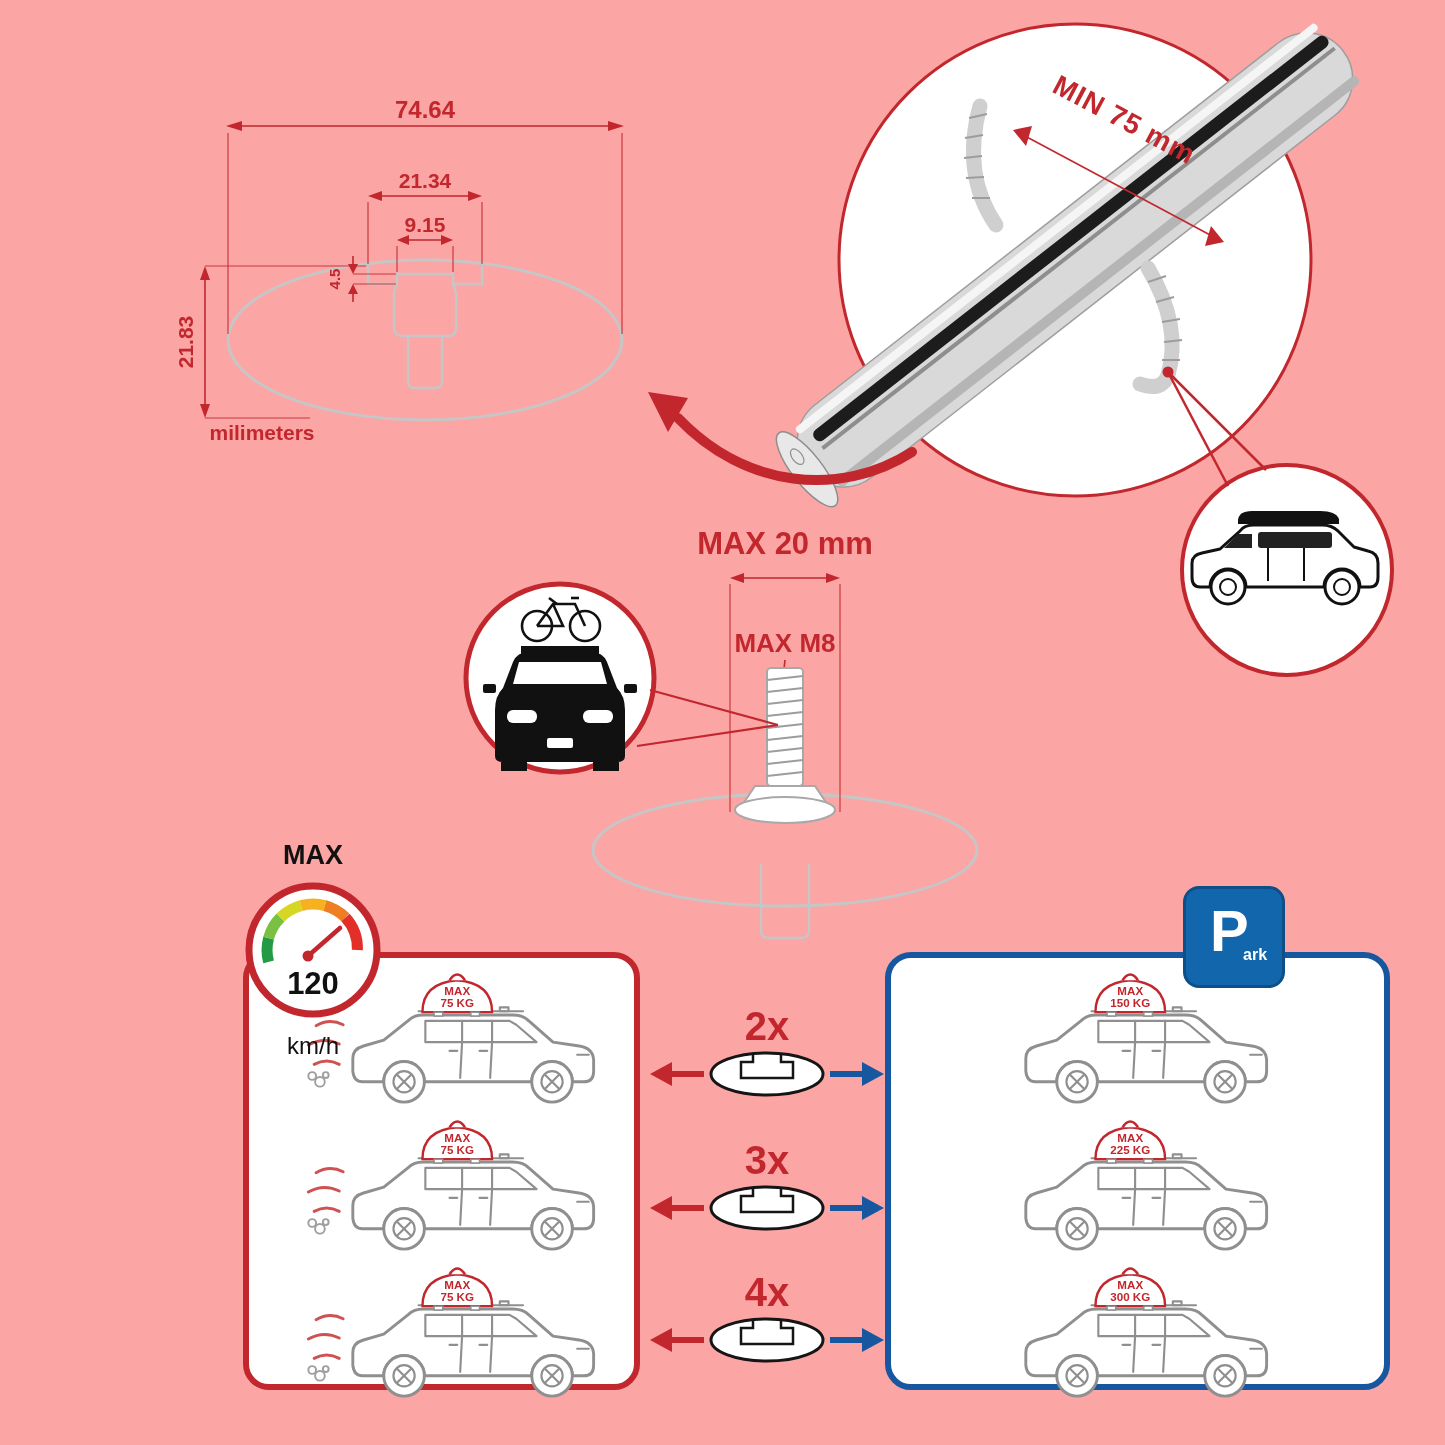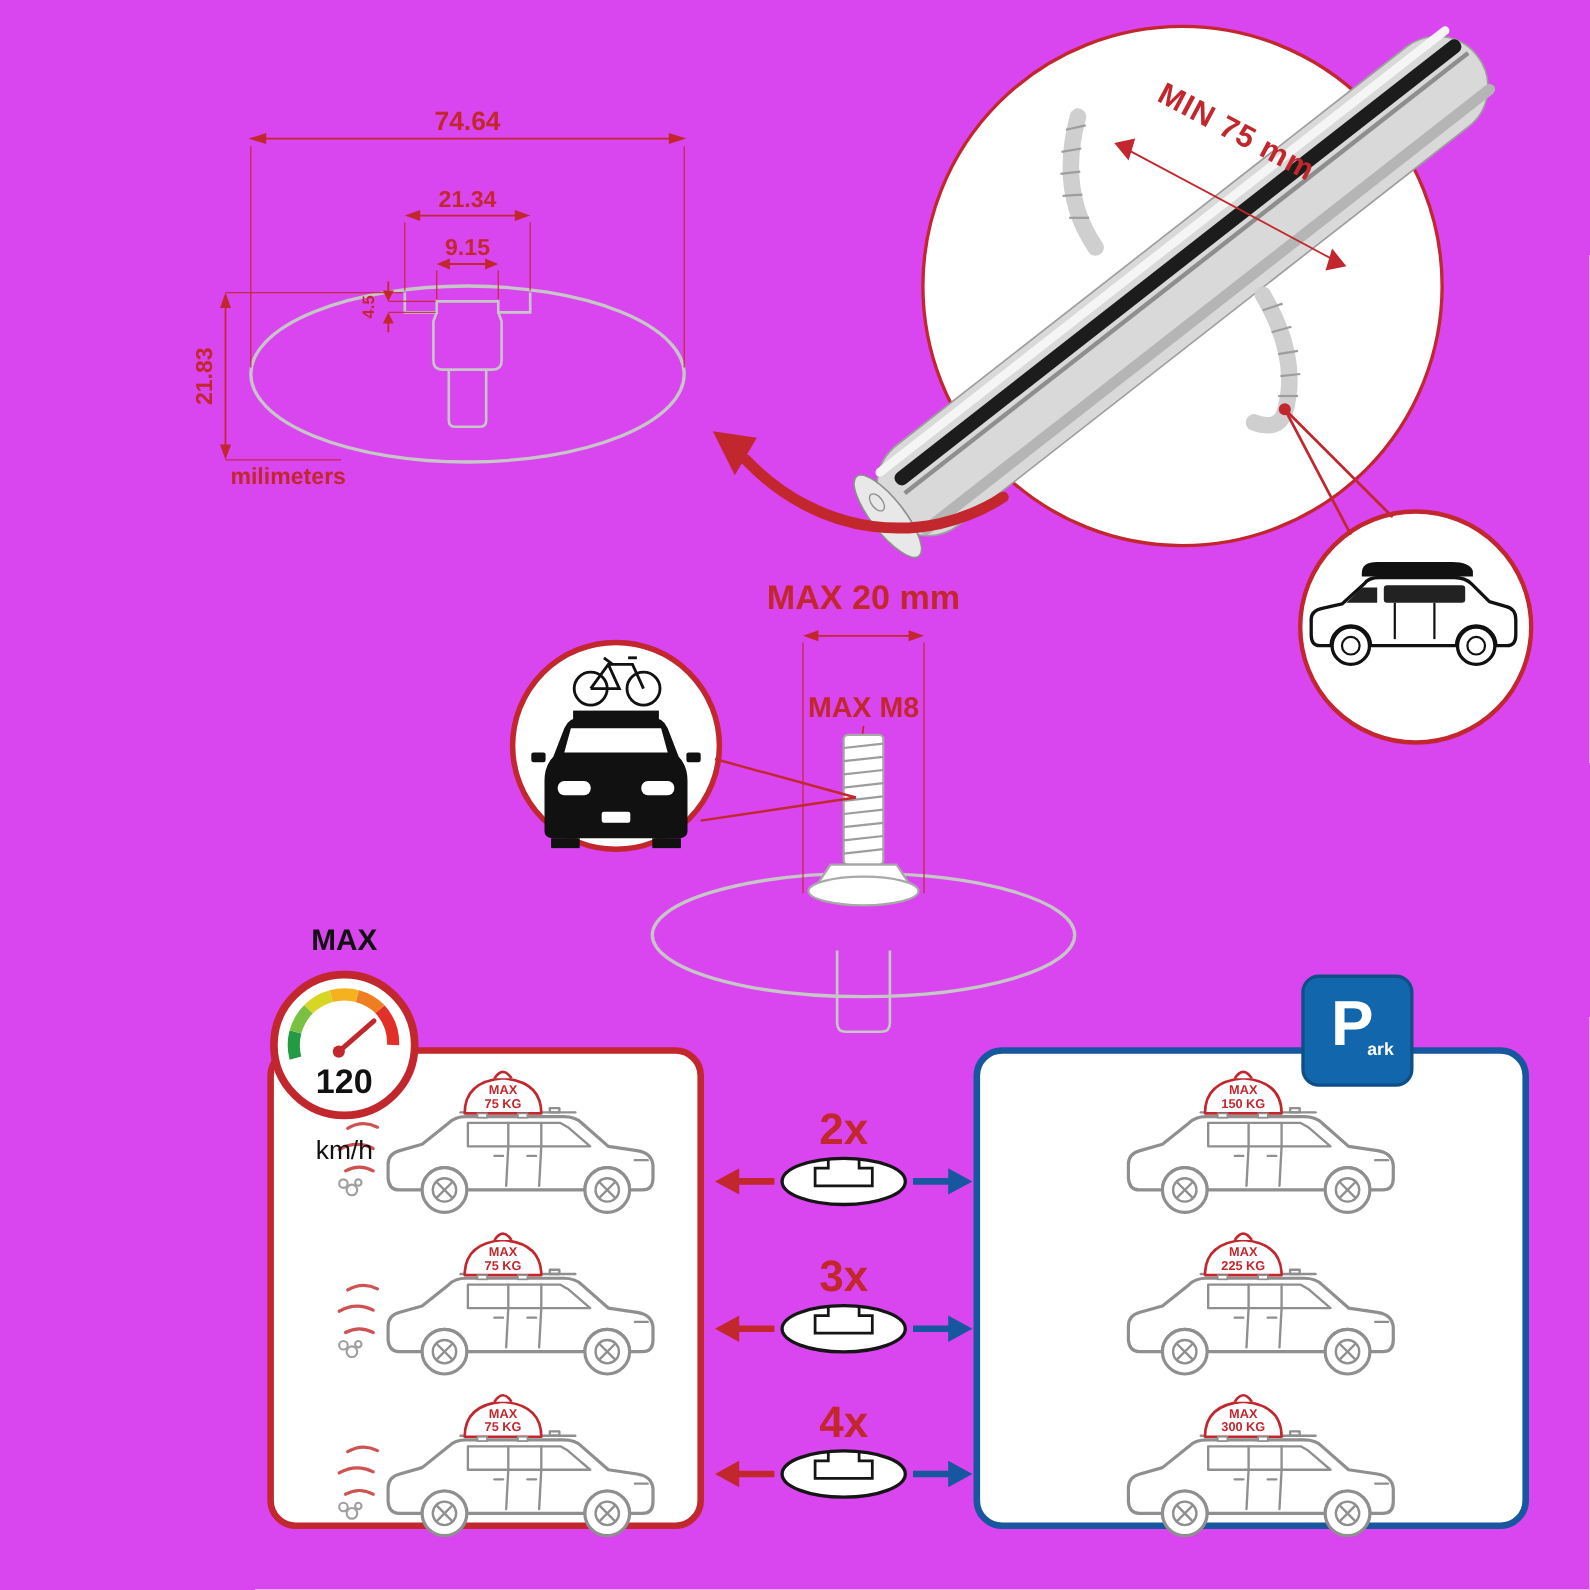--- a/index.html
+++ b/index.html
@@ -1,16 +1,16 @@
 <!DOCTYPE html>
 <html><head>
 <meta charset="utf-8">
 <style>
   html,body{margin:0;padding:0;background:#fff;font-family:"Liberation Sans",sans-serif;}
-  .canvas{position:relative;width:1445px;height:1445px;background:#d946ef;overflow:hidden;}
+  .canvas{position:relative;width:1445px;height:1445px;background:#fca5a5;overflow:hidden;}
   .abs{position:absolute;}
   svg{overflow:visible;display:block;}
   text{text-anchor:middle;}
   .dim-t{fill:#c1272d;font:bold 21px "Liberation Sans",sans-serif;}
   .dim-t-lg{fill:#c1272d;font:bold 24px "Liberation Sans",sans-serif;}
   .dim-t-sm{fill:#c1272d;font:bold 15px "Liberation Sans",sans-serif;}
   .red-big{fill:#c1272d;font:bold 31px "Liberation Sans",sans-serif;}
   .red-mid{fill:#c1272d;font:bold 26px "Liberation Sans",sans-serif;}
   .min-t{fill:#c1272d;font:bold 28px "Liberation Sans",sans-serif;letter-spacing:1px;}
   .tag-t{fill:#c1272d;font:bold 12px "Liberation Sans",sans-serif;}

